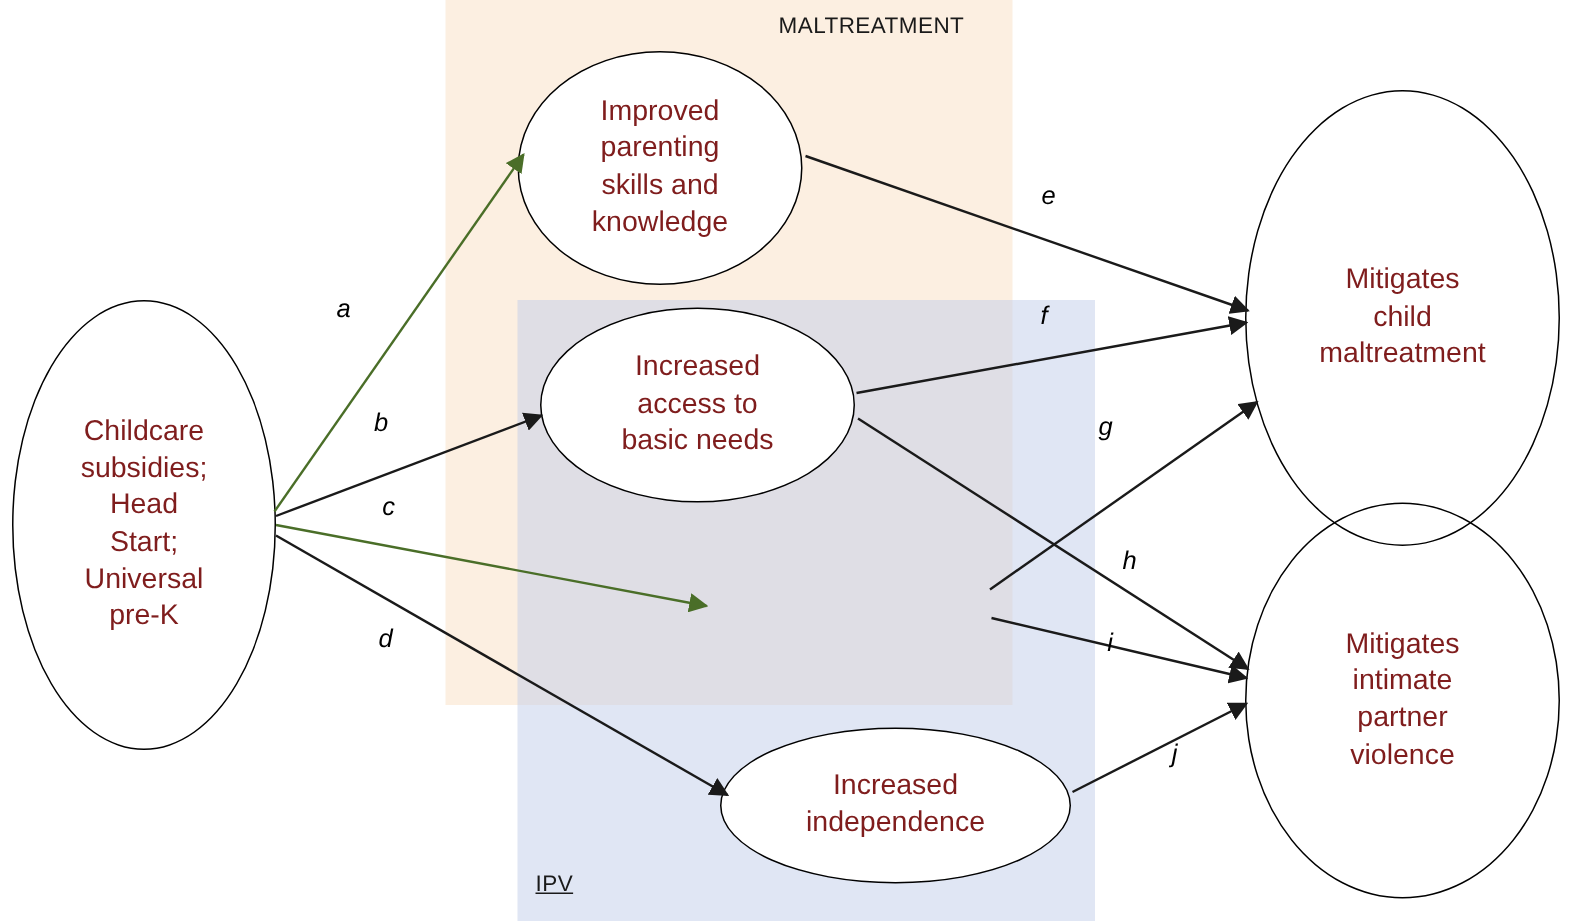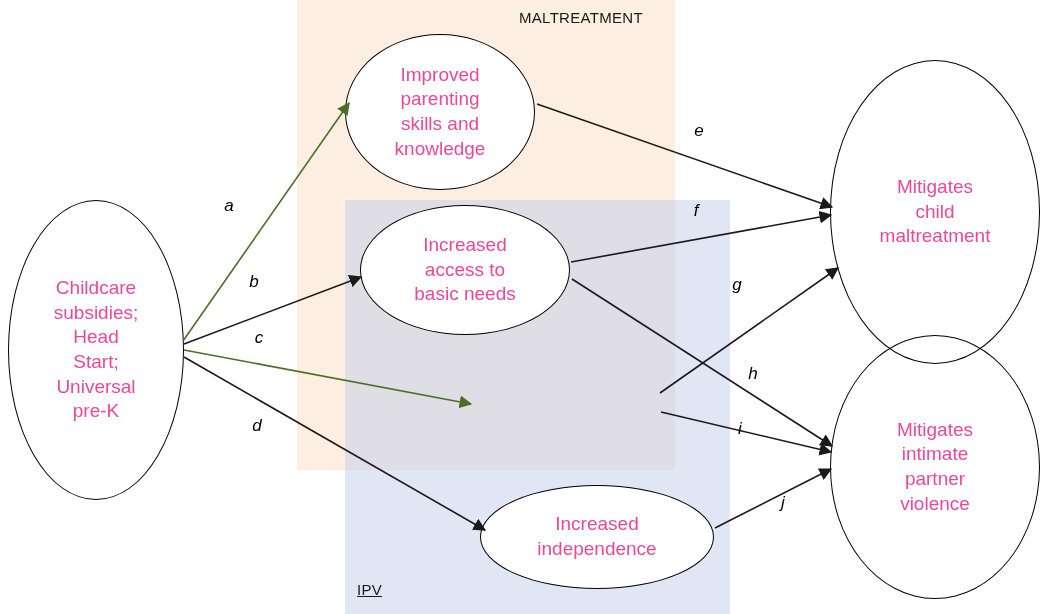--- a/index.html
+++ b/index.html
@@ -31,21 +31,21 @@
     align-items: center;
     justify-content: center;
     text-align: center;
     box-sizing: border-box;
   }
   .node.hollow { background: transparent; text-align: center; }
   .node span {
     white-space: pre-line;
     font-size: 19px;
     line-height: 1.3;
-    color: #ec4899;
+    color: #7f1d1d;
   }
   svg.edges {
     position: absolute;
     left: 0; top: 0;
     width: 1050px; height: 614px;
     pointer-events: none;
   }
   .edge-label {
     position: absolute;
     transform: translate(-50%, -50%);

